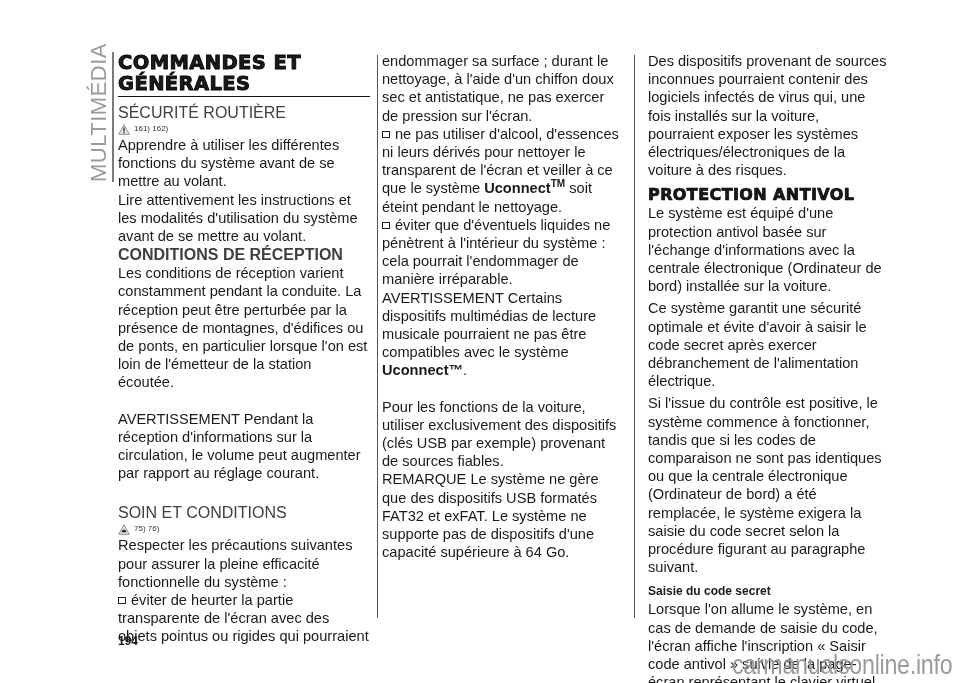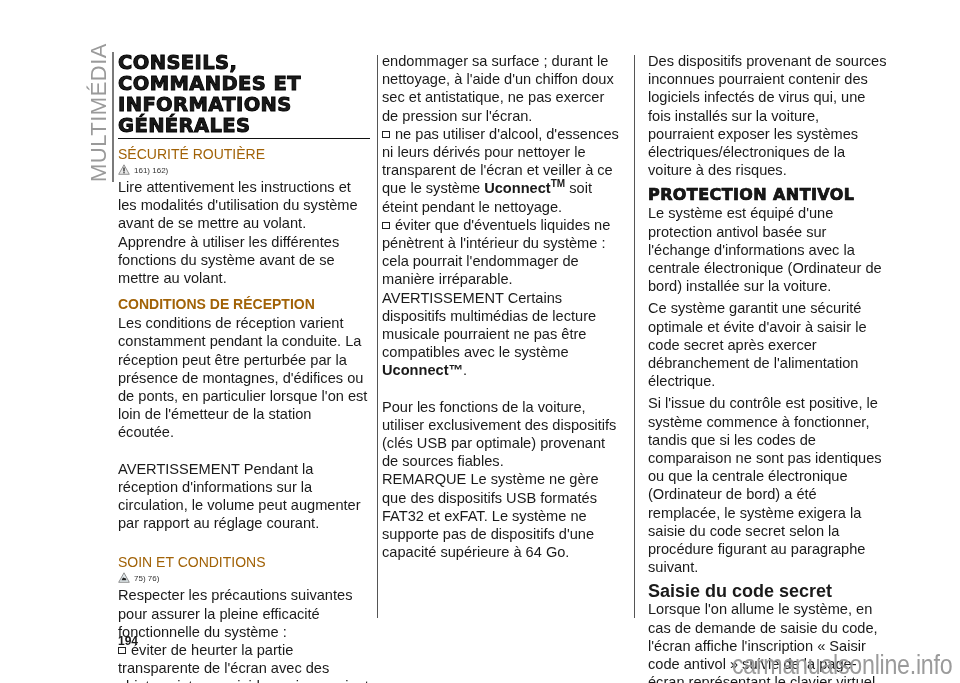--- a/index.html
+++ b/index.html
@@ -25,26 +25,26 @@
   .vl1 { left:377px; height:563px; }
   .vl2 { left:634px; height:563px; }
 
   .h1 {
     font-family:"DejaVu Sans", sans-serif; font-weight:900; font-size:19.5px; line-height:21px;
     letter-spacing:0.4px; text-transform:uppercase; margin:0; padding-bottom:2px;
     border-bottom:1.5px solid #111;
     -webkit-text-stroke:0.9px #000;
   }
   .h1 div { white-space:nowrap; }
-  .h2 { font-size:14px; line-height:19px; margin:6px 0 0 0; font-weight:400; color:#a16207; }
+  .h2 { font-size:16px; line-height:19px; margin:6px 0 0 0; font-weight:400; color:#404040; }
   .h2b { font-weight:700; }
   .h3 { font-family:"DejaVu Sans", sans-serif; font-weight:900; font-size:16px; line-height:18px;
         letter-spacing:0.4px; -webkit-text-stroke:0.7px #000; margin:17px 0 0 0; }
-  .h4 { font-weight:700; font-size:18px; line-height:18px; margin:6px 0 0 0; }
-  .refs { font-size:8px; line-height:14px; display:flex; align-items:flex-start; gap:4px; color:#333; }
+  .h4 { font-weight:700; font-size:12px; line-height:18px; margin:6px 0 0 0; }
+  .refs { font-size:8px; line-height:14px; display:flex; align-items:center; gap:4px; color:#333; }
   .refs svg { display:block; }
   p { margin:0; }
   .gap { height:18px; }
   .sp { height:4px; }
   .bullet { display:inline-block; width:8px; height:7px; border:1.3px solid #222; margin-right:5px; vertical-align:1px; box-sizing:border-box; }
   .brand { font-weight:700; }
   sup { font-size:10px; vertical-align:6px; line-height:0; font-weight:700; }
   .page-num { position:absolute; left:118px; top:634px; font-weight:700; font-size:12px; }
   .watermark { position:absolute; right:8px; top:650px; font-size:27px; color:#9b9b9b; letter-spacing:-0.3px; font-family:"Liberation Sans Narrow","Liberation Sans", sans-serif; transform:scaleX(0.86); transform-origin:right; }
 </style>
@@ -53,37 +53,35 @@
 
 <div class="side-tab">
   <span>MULTIMÉDIA</span>
 </div>
 
 <div class="vline vl1"></div>
 <div class="vline vl2"></div>
 
 <div class="col col1">
   <div class="h1">
-    <div>CONSEILS,</div>
     <div>COMMANDES ET</div>
-    <div>INFORMATIONS</div>
     <div>GÉNÉRALES</div>
   </div>
   <div class="h2">SÉCURITÉ ROUTIÈRE</div>
   <div class="refs">
     <svg width="12" height="11" viewBox="0 0 12 11">
         <path d="M6 0.8 L11.3 10.3 L0.7 10.3 Z" fill="#e8e8e8" stroke="#777" stroke-width="0.8"></path>
         <rect x="5.4" y="3.5" width="1.2" height="4" fill="#111"></rect>
         <rect x="5.4" y="8.1" width="1.2" height="1.2" fill="#111"></rect>
       </svg>
     <span>161)  162)</span>
   </div>
+  <p>Apprendre à utiliser les différentes fonctions du système avant de se mettre au volant.</p>
   <p>Lire attentivement les instructions et les modalités d'utilisation du système avant de se mettre au volant.</p>
-  <p>Apprendre à utiliser les différentes fonctions du système avant de se mettre au volant.</p>
-  <div class="h2 h2b" style="margin-top:8px">CONDITIONS DE RÉCEPTION</div>
+  <div class="h2 h2b" style="margin-top:0">CONDITIONS DE RÉCEPTION</div>
   <p>Les conditions de réception varient constamment pendant la conduite. La réception peut être perturbée par la présence de montagnes, d'édifices ou de ponts, en particulier lorsque l'on est loin de l'émetteur de la station écoutée.</p>
   <div class="gap"></div>
   <p>AVERTISSEMENT Pendant la réception d'informations sur la circulation, le volume peut augmenter par rapport au réglage courant.</p>
   <div class="gap"></div>
   <div class="h2" style="margin-top:3px">SOIN ET CONDITIONS</div>
   <div class="refs">
     <svg width="12" height="11" viewBox="0 0 12 11">
         <path d="M6 0.8 L11.3 10.3 L0.7 10.3 Z" fill="#dfe7ea" stroke="#777" stroke-width="0.8"></path>
         <path d="M3.5 8.3 L5 5.5 L8 6.5 L8.3 8.3 Z" fill="#222"></path>
       </svg>
@@ -92,21 +90,21 @@
   <p>Respecter les précautions suivantes pour assurer la pleine efficacité fonctionnelle du système :</p>
   <p><span class="bullet"></span><span>éviter de heurter la partie transparente de l'écran avec des objets pointus ou rigides qui pourraient</span></p>
 </div>
 
 <div class="col col2">
   <p>endommager sa surface ; durant le nettoyage, à l'aide d'un chiffon doux sec et antistatique, ne pas exercer de pression sur l'écran.</p>
   <p><span class="bullet"></span><span>ne pas utiliser d'alcool, d'essences ni leurs dérivés pour nettoyer le transparent de l'écran et veiller à ce que le système </span><span class="brand">Uconnect</span><sup>TM</sup><span> soit éteint pendant le nettoyage.</span></p>
   <p><span class="bullet"></span><span>éviter que d'éventuels liquides ne pénètrent à l'intérieur du système : cela pourrait l'endommager de manière irréparable.</span></p>
   <p><span>AVERTISSEMENT Certains dispositifs multimédias de lecture musicale pourraient ne pas être compatibles avec le système </span><span class="brand">Uconnect™</span><span>.</span></p>
   <div class="gap"></div>
-  <p>Pour les fonctions de la voiture, utiliser exclusivement des dispositifs (clés USB par optimale) provenant de sources fiables.</p>
+  <p>Pour les fonctions de la voiture, utiliser exclusivement des dispositifs (clés USB par exemple) provenant de sources fiables.</p>
   <p>REMARQUE Le système ne gère que des dispositifs USB formatés FAT32 et exFAT. Le système ne supporte pas de dispositifs d'une capacité supérieure à 64 Go.</p>
 </div>
 
 <div class="col col3">
   <p>Des dispositifs provenant de sources inconnues pourraient contenir des logiciels infectés de virus qui, une fois installés sur la voiture, pourraient exposer les systèmes électriques/électroniques de la voiture à des risques.</p>
   <div class="h3" style="margin-top:7px">PROTECTION ANTIVOL</div>
   <p>Le système est équipé d'une protection antivol basée sur l'échange d'informations avec la centrale électronique (Ordinateur de bord) installée sur la voiture.</p>
   <div class="sp"></div>
   <p>Ce système garantit une sécurité optimale et évite d'avoir à saisir le code secret après exercer débranchement de l'alimentation électrique.</p>
   <div class="sp"></div>

